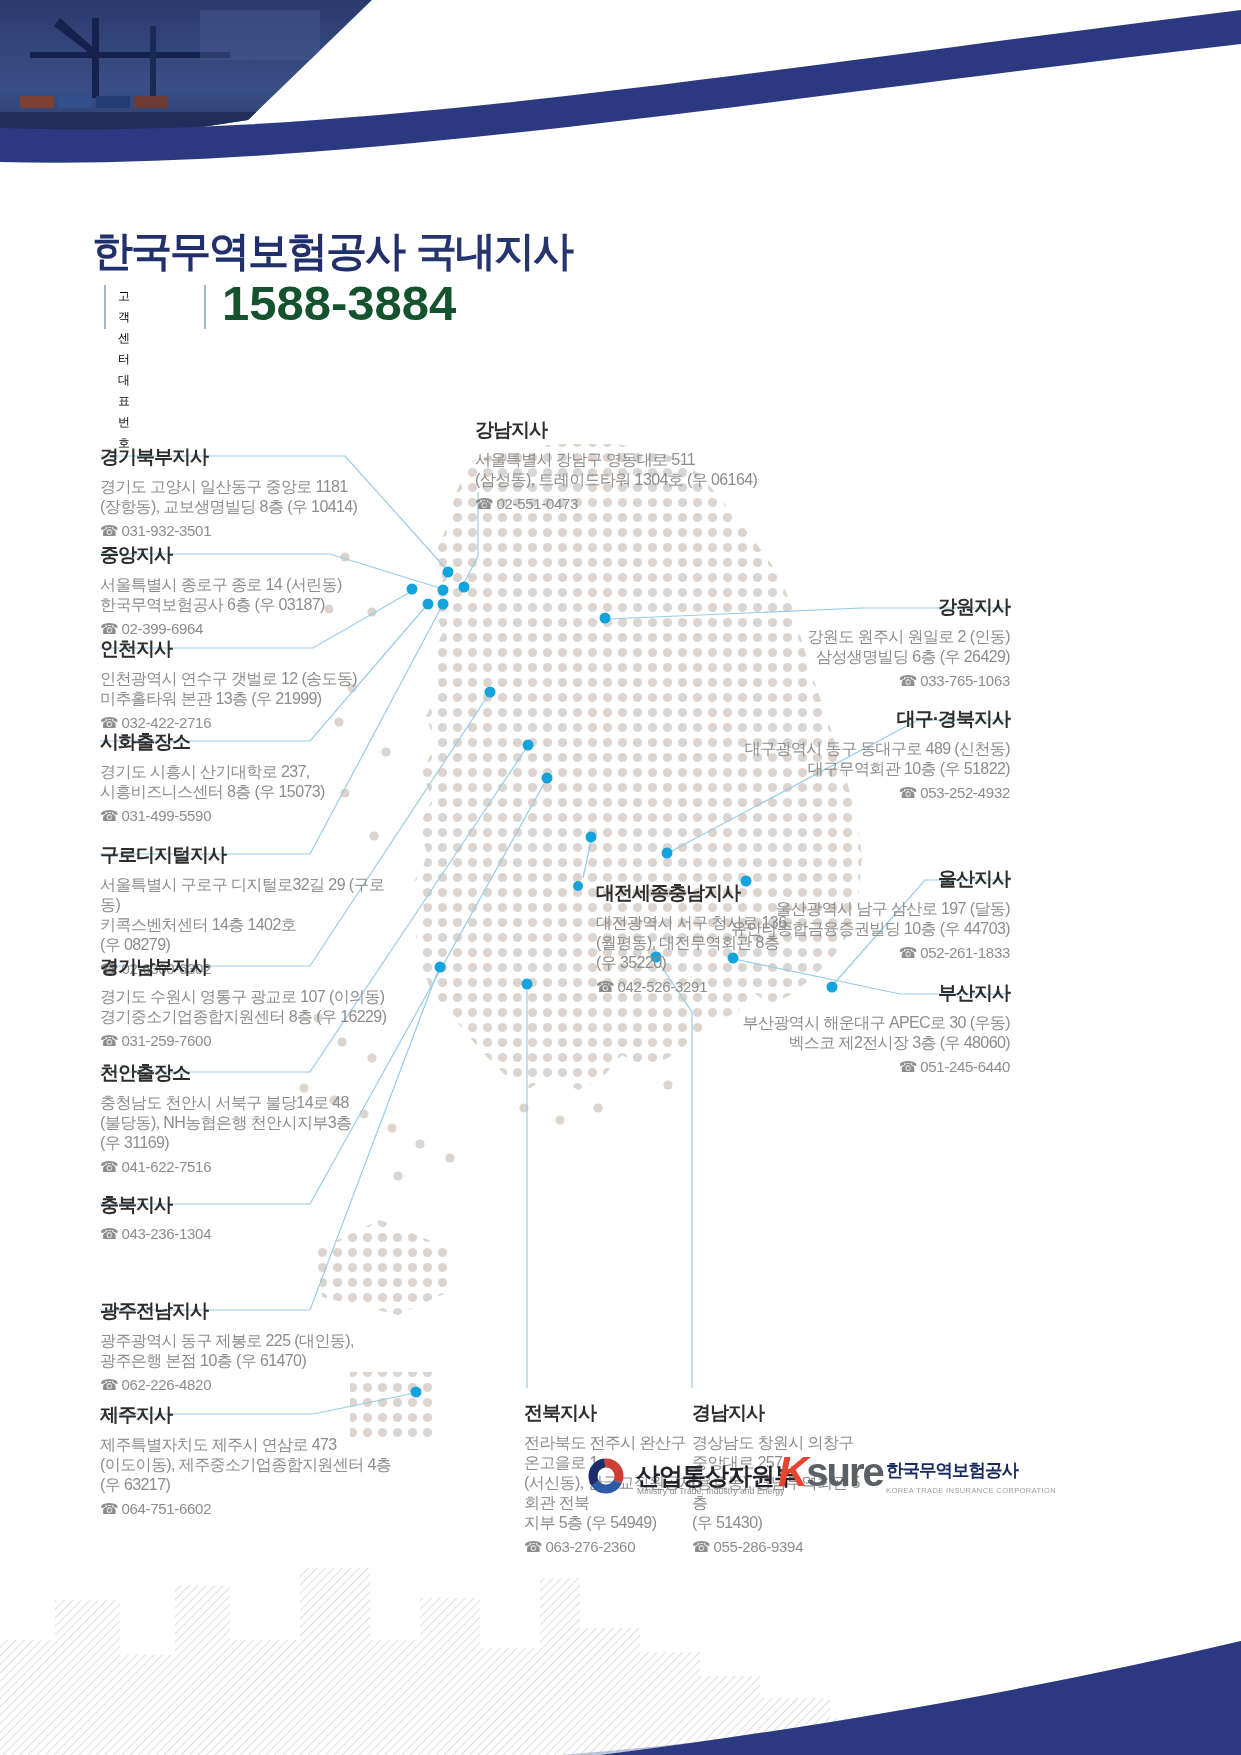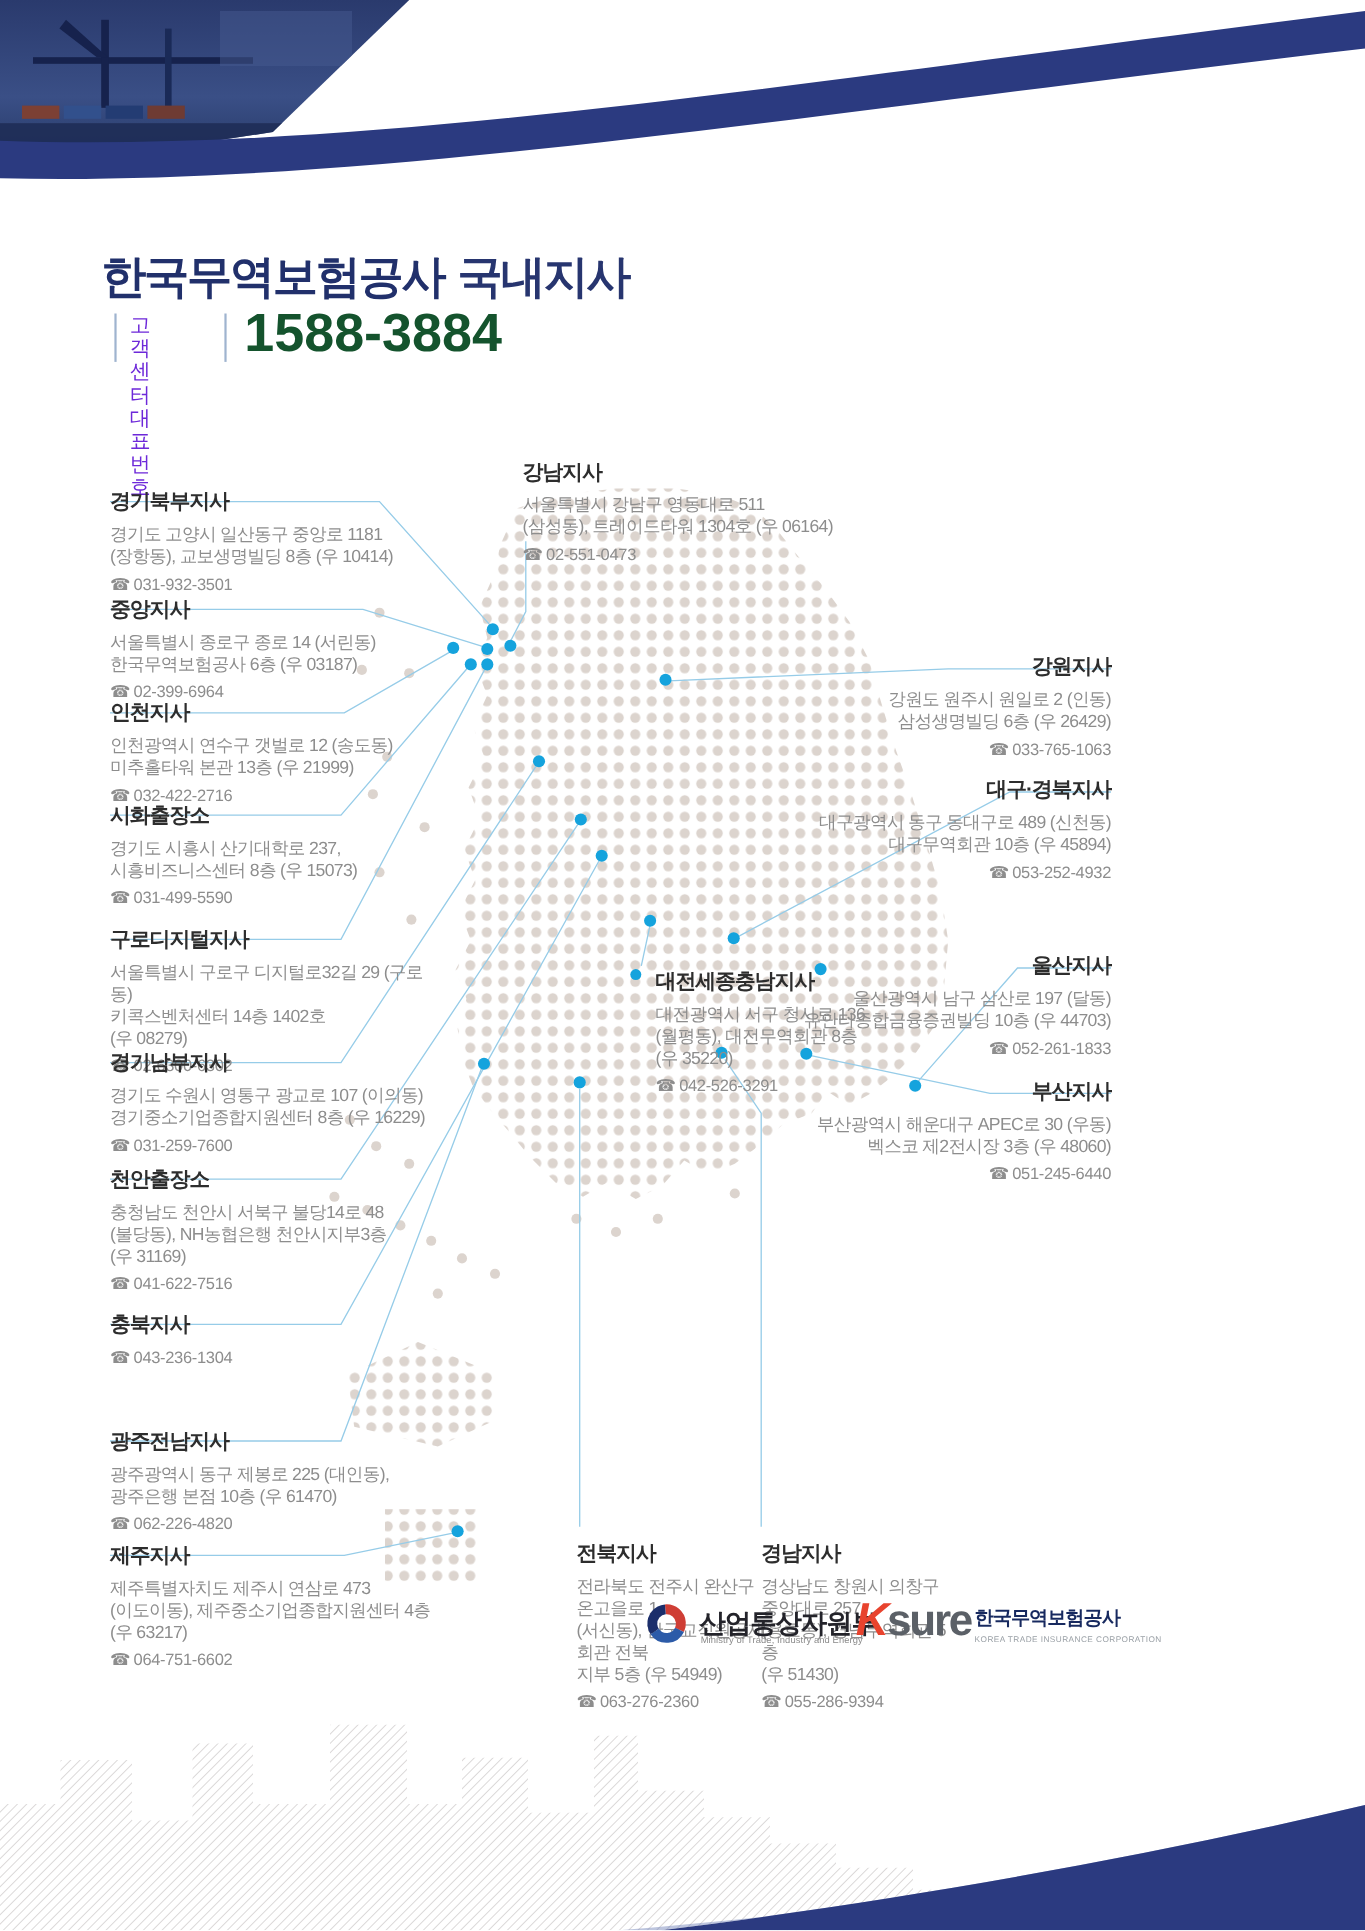--- a/index.html
+++ b/index.html
@@ -14,21 +14,21 @@
   .main-title{
     position:absolute;left:92px;top:224px;
     font-size:41px;letter-spacing:-2px;color:#21306b;white-space:nowrap;
   }
   .main-title .t-bold{font-weight:800;}
   .main-title .t-light{font-weight:600;margin-left:12px;color:#27356f;}
   .sub-row{position:absolute;left:104px;top:281px;height:52px;}
   .sub-bar{position:absolute;top:4px;width:2px;height:44px;background:#9fb4cf;}
   .sub-bar.b1{left:0;}
   .sub-bar.b2{left:100px;}
-  .sub-labels{position:absolute;left:14px;top:5px;font-size:19px;line-height:21px;color:#6d28d9;letter-spacing:-0.5px;}
+  .sub-labels{position:absolute;left:14px;top:5px;font-size:12px;line-height:21px;color:#000000;letter-spacing:-0.5px;}
   .big-phone{
     position:absolute;left:118px;top:-6px;
     font-size:49px;font-weight:800;color:#14532d;letter-spacing:0px;white-space:nowrap;
   }
 
   
   .branch{position:absolute;width:300px;}
   .branch h3{
     margin:16px 0 9px 0;font-size:19px;font-weight:800;color:#2d2d2d;letter-spacing:-1px;line-height:22px;
   }
@@ -296,21 +296,21 @@
     <div class="addr">
         <div>강원도 원주시 원일로 2 (인동)</div>
         <div>삼성생명빌딩 6층 (우 26429)</div>
       </div>
     <div class="phone"><span class="ticon">☎</span><span>033-765-1063</span></div>
   </div>
   <div class="branch r" style="top:692px">
     <h3>대구·경북지사</h3>
     <div class="addr">
         <div>대구광역시 동구 동대구로 489 (신천동)</div>
-        <div>대구무역회관 10층 (우 45894)</div>
+        <div>대구무역회관 10층 (우 51822)</div>
       </div>
     <div class="phone"><span class="ticon">☎</span><span>053-252-4932</span></div>
   </div>
   <div class="branch r" style="top:852px">
     <h3>울산지사</h3>
     <div class="addr">
         <div>울산광역시 남구 삼산로 197 (달동)</div>
         <div>유안타종합금융증권빌딩 10층 (우 44703)</div>
       </div>
     <div class="phone"><span class="ticon">☎</span><span>052-261-1833</span></div>

